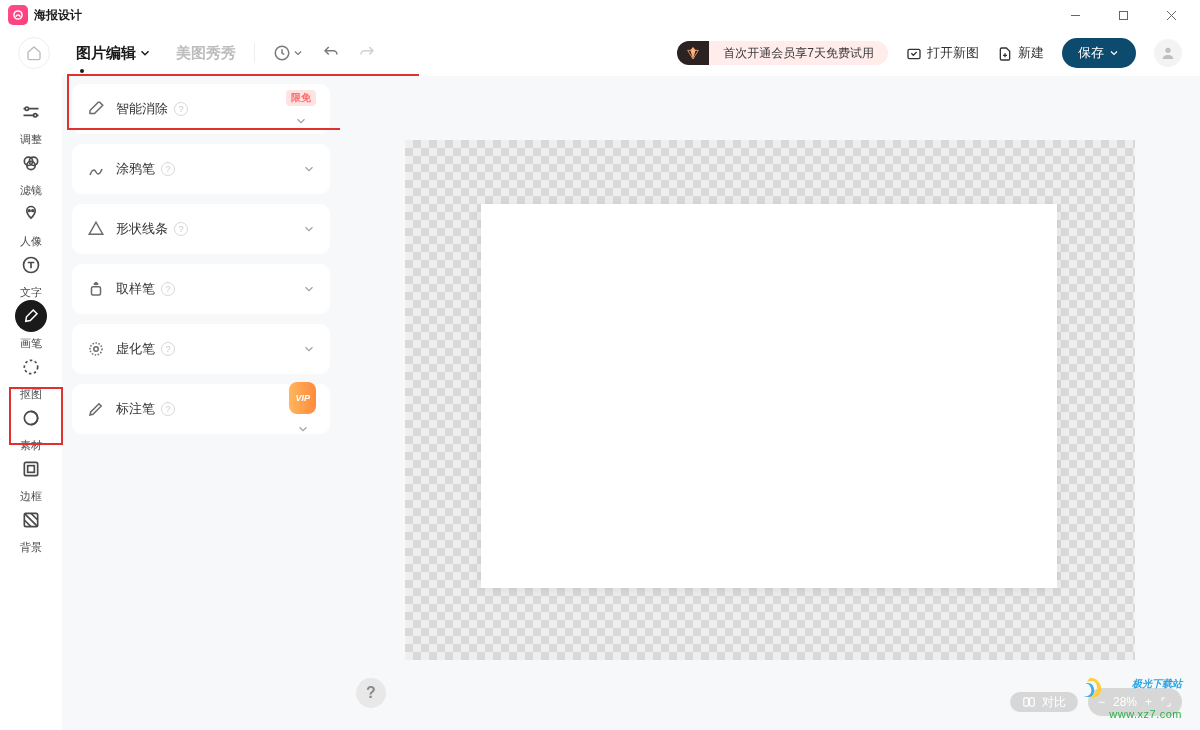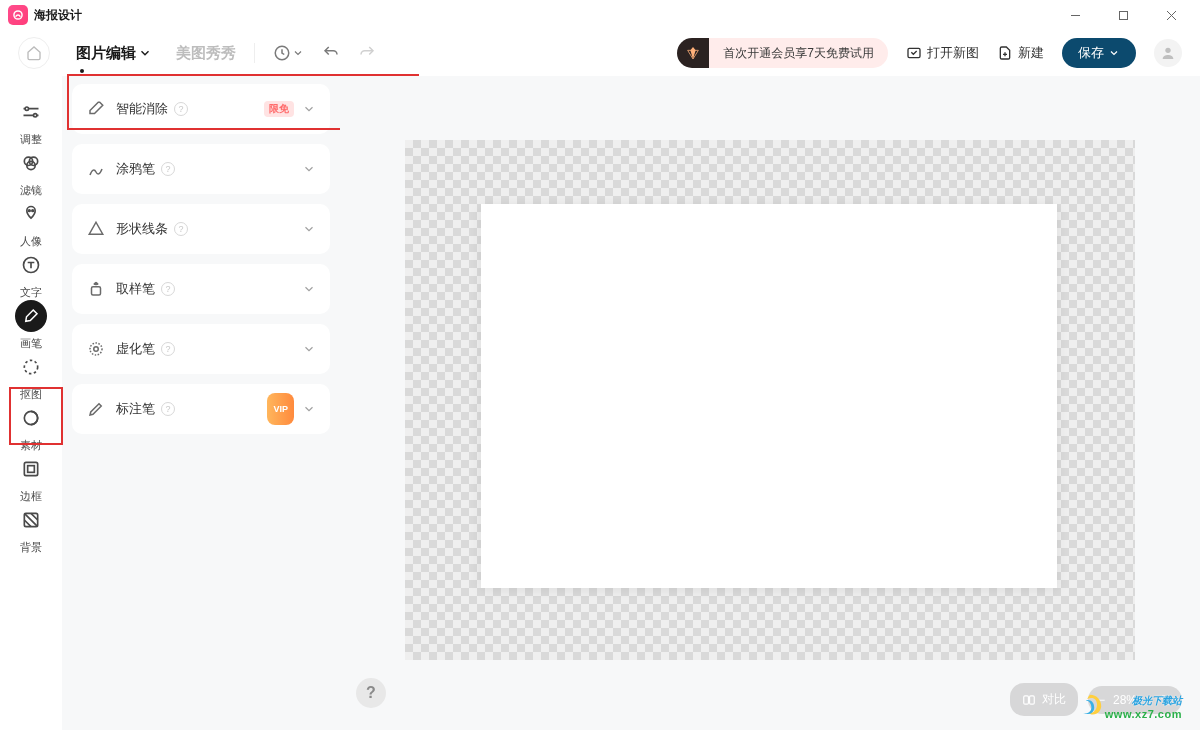--- a/index.html
+++ b/index.html
@@ -20,63 +20,63 @@
 .mode-tabs { display: flex; align-items: center; gap: 24px; }
 .mode-tab { font-size: 15px; font-weight: 600; color: #bdbdbd; display: flex; align-items: center; gap: 2px; cursor: pointer; position: relative; }
 .mode-tab.active { color: #1a1a1a; }
 .mode-tab.active::after { content:""; position:absolute; bottom:-10px; left:4px; width:4px; height:4px; background:#1a1a1a; border-radius:50%; }
 .chev-down { width: 14px; height: 14px; }
 .tool-sep { width: 1px; height: 20px; background: #eee; margin: 0 18px; }
 .history-group { display: flex; align-items: center; gap: 18px; color: #7a7a7a; }
 .history-group .disabled { color: #d0d0d0; }
 .ico-btn { display: flex; align-items: center; cursor: pointer; }
 .toolbar-right { margin-left: auto; display: flex; align-items: center; gap: 18px; }
-.trial-pill { display: flex; align-items: center; border-radius: 18px; overflow: hidden; height: 30px; }
+.trial-pill { display: flex; align-items: center; border-radius: 18px; overflow: hidden; height: 24px; }
 .trial-icon { width: 32px; height: 30px; background: #2b2221; display: flex; align-items: center; justify-content: center; }
 .trial-text { background: #ffeceb; color: #3a3a3a; font-size: 12px; padding: 0 14px; height: 30px; display: flex; align-items: center; }
-.tbtn { display: flex; align-items: center; gap: 5px; font-size: 13px; color: #333; cursor: pointer; }
+.tbtn { display: flex; align-items: flex-end; gap: 5px; font-size: 13px; color: #333; cursor: pointer; }
 .tbtn svg { width: 16px; height: 16px; }
 .save-btn { background: #0c4a6e; color: #fff; border-radius: 16px; height: 30px; padding: 0 16px; display: flex; align-items: center; gap: 4px; font-size: 13px; cursor: pointer; }
 .save-btn .chev-down { width: 12px; height: 12px; }
 .avatar { width: 28px; height: 28px; border-radius: 50%; background: #f3f3f3; display: flex; align-items: center; justify-content: center; color: #bfbfbf; }
 
 
 .main { display: flex; height: calc(730px - 76px); }
 .left-rail { width: 62px; background: #fff; display: flex; flex-direction: column; align-items: center; padding-top: 20px; }
 .rail-item { width: 42px; display: flex; flex-direction: column; align-items: center; gap: 4px; cursor: pointer; color: #4a4a4a; }
 .rail-item .ic { width: 32px; height: 32px; display: flex; align-items: center; justify-content: center; }
 .rail-item span { font-size: 11px; }
 .rail-item.active .ic { background: #1a1a1a; border-radius: 50%; color: #fff; }
 .rail-highlight { position: absolute; border: 2px solid #e03131; pointer-events: none; }
 
 .tool-panel { width: 278px; background: #f7f8f9; padding: 8px 10px; display: flex; flex-direction: column; gap: 10px; position: relative; }
 .panel-card { background: #fff; border-radius: 10px; height: 50px; display: flex; align-items: center; padding: 0 14px; cursor: pointer; text-align: right; }
 .panel-card .pc-ico { width: 20px; color: #6b6b6b; margin-right: 10px; display:flex; align-items:center; justify-content:center; }
 .panel-card .pc-label { font-size: 13px; color: #333; }
 .panel-card .pc-help { margin-left: 6px; width: 14px; height: 14px; border-radius: 50%; border: 1px solid #d8d8d8; color: #c8c8c8; font-size: 9px; display: flex; align-items: center; justify-content: center; }
-.panel-card .pc-right { margin-left: auto; display: flex; align-items: center; gap: 8px; color: #a0a0a0; }
+.panel-card .pc-right { margin-left: auto; display: flex; align-items: center; gap: 8px; color: #a0a0a0; flex-direction: column; }
 .badge-xian { background: #ffe3e3; color: #ff6b6b; font-size: 10px; padding: 1px 5px; border-radius: 4px; font-weight:600; }
-.badge-vip { background: linear-gradient(90deg,#ffb65c,#ff8a3d); color: #fff; font-size: 9px; font-weight:700; padding: 11px 6px; border-radius: 8px; }
+.badge-vip { background: linear-gradient(90deg,#ffb65c,#ff8a3d); color: #fff; font-size: 9px; font-weight:700; padding: 11px 6px; border-radius: 8px; font-style: italic; }
 .panel-highlight { position: absolute; border: 2px solid #e03131; pointer-events: none; }
 
 .canvas-area { flex: 1; background: #f7f8f9; position: relative; display: flex; align-items: flex-start; justify-content: center; padding-top: 64px; }
 .checker { width: 730px; height: 520px; position: relative;
   background-image: linear-gradient(45deg,#d9d9d9 25%,transparent 25%),linear-gradient(-45deg,#d9d9d9 25%,transparent 25%),linear-gradient(45deg,transparent 75%,#d9d9d9 75%),linear-gradient(-45deg,transparent 75%,#d9d9d9 75%);
   background-size: 16px 16px; background-position: 0 0,0 8px,8px -8px,-8px 0; background-color:#efefef; }
 .canvas-white { position: absolute; top: 64px; left: 76px; width: 576px; height: 384px; background: #fff; box-shadow: 0 2px 12px rgba(0,0,0,.08); }
 
 .help-fab { position: absolute; left: 356px; bottom: 22px; width: 30px; height: 30px; border-radius: 50%; background: #e8e8e8; color: #8a8a8a; display: flex; align-items: center; justify-content: center; font-size: 16px; font-weight:600; cursor:pointer; }
 
 .bottom-right { position: absolute; right: 18px; bottom: 14px; display: flex; align-items: center; gap: 10px; }
-.compare-btn { background: #d7d7d8; color: #fff; border-radius: 14px; height: 33px; padding: 0 12px; display: flex; align-items: center; gap: 6px; font-size: 12px; }
+.compare-btn { background: #d7d7d8; color: #fff; border-radius: 14px; height: 20px; padding: 0 12px; display: flex; align-items: center; gap: 6px; font-size: 12px; }
 .zoom-grp { background: #d7d7d8; color: #fff; border-radius: 14px; height: 28px; padding: 0 10px; display: flex; align-items: center; gap: 8px; font-size: 12px; }
 
 .watermark { position: absolute; right: 18px; bottom: 10px; text-align: right; pointer-events: none; }
 .watermark .wm1 { font-size: 10px; color: #2aa3e0; font-style: italic; font-weight: 700; text-shadow: 0 0 2px #fff; }
-.watermark .wm2 { font-size: 11px; color: #2bb04a; font-weight: 700; letter-spacing: .5px; }
+.watermark .wm2 { font-size: 11px; color: #2bb04a; font-weight: 400; letter-spacing: .5px; margin-top: 17px; }
 .watermark .swirl { position:absolute; right:78px; top:-2px; width:28px; height:28px; }
 </style>
 </head>
 <body>
 
 <div class="title-bar">
   <div class="app-logo">
     <svg viewBox="0 0 24 24" fill="none" stroke="#fff" stroke-width="2.5">
         <circle cx="12" cy="12" r="7"></circle>
         <path d="M8 15c1-2 3-3 4-3s3 1 4 3"></path>

